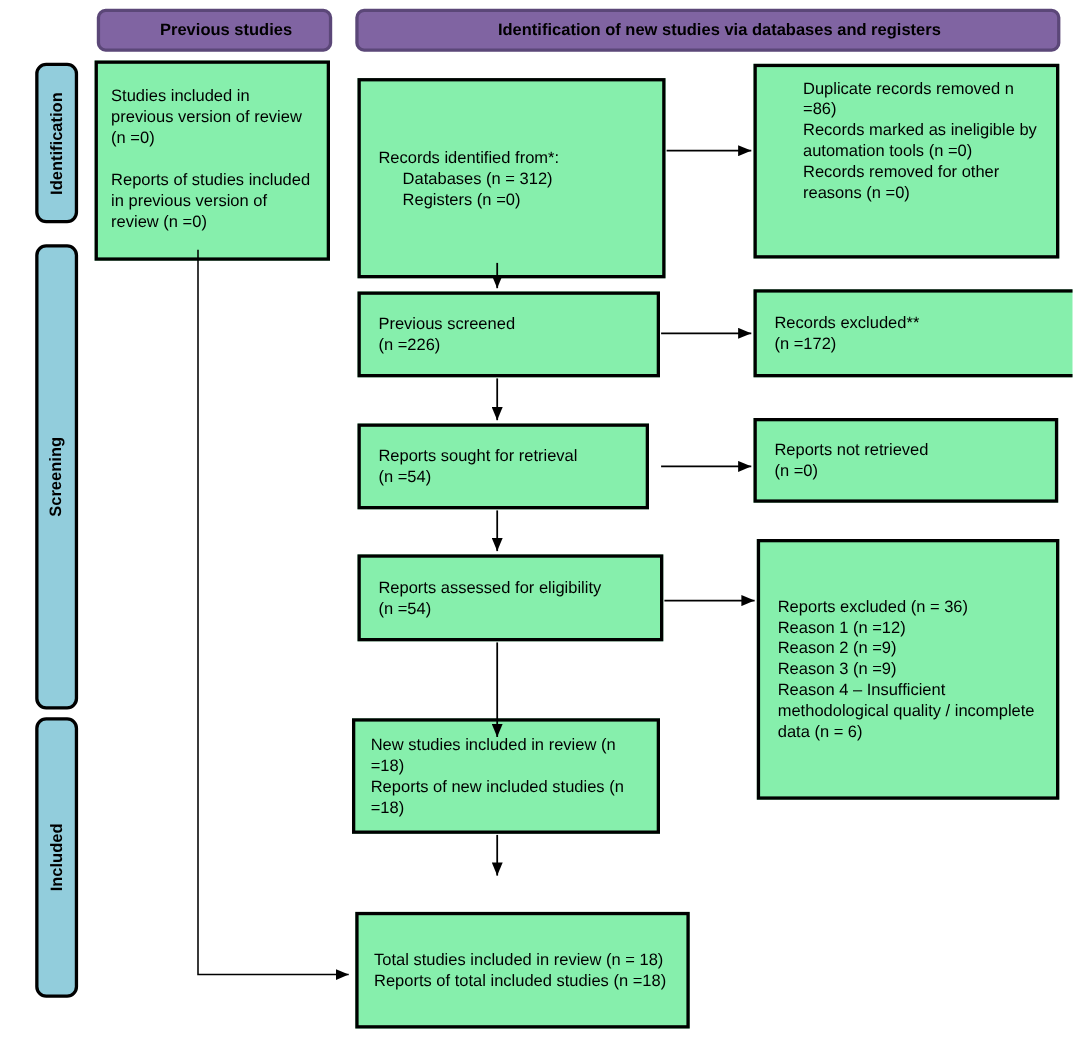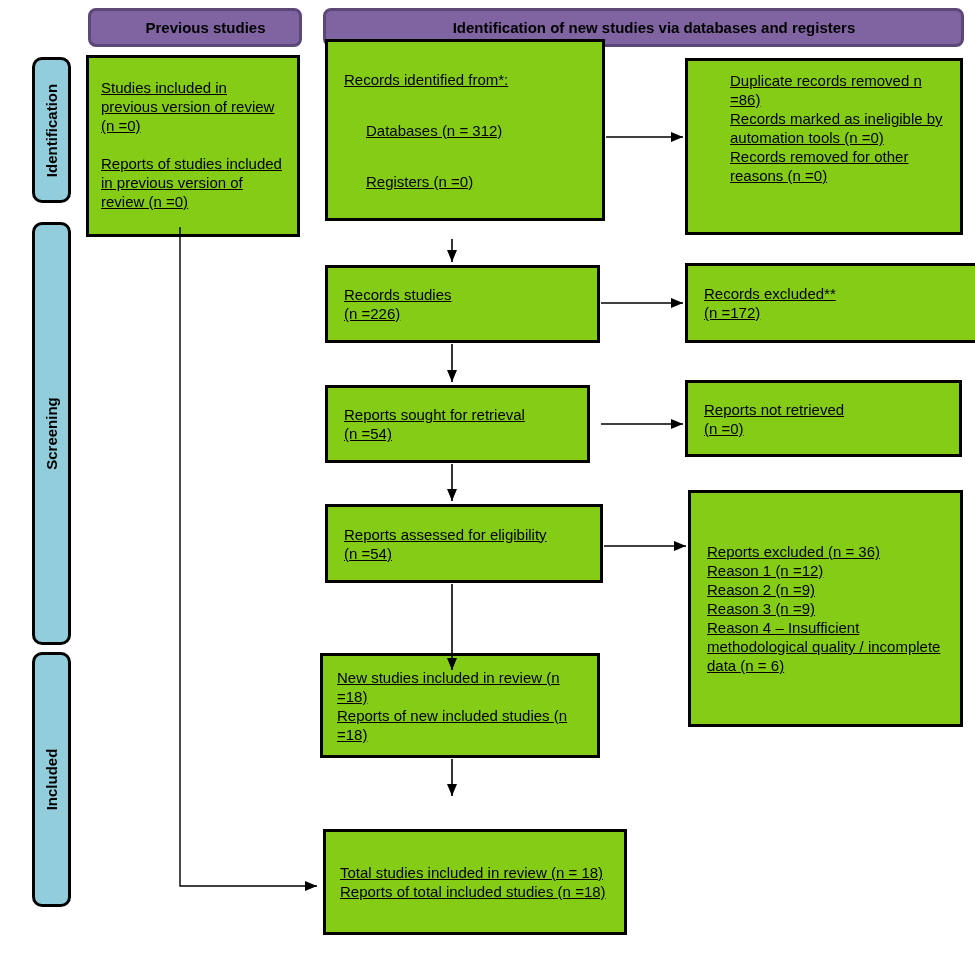--- a/index.html
+++ b/index.html
@@ -38,25 +38,24 @@
     box-sizing:border-box;
   }
   .stage span{
     transform:rotate(-90deg);
     white-space:nowrap;
     font-weight:bold;
     font-size:15px;
   }
   .box{
     position:absolute;
-    background:#84cc16;
+    background:#86efac;
     border:3px solid var(--box-border);
     box-sizing:border-box;
     padding:8px 8px 8px 16px;
-    text-decoration:underline;
   }
   .v-center{display:flex;flex-direction:column;justify-content:center;}
   .indent{padding-left:22px;}
   .indent2{padding-left:30px;}
   .para + .para{margin-top:19px;}
   .it{font-style:italic;}
   svg.connectors{
     position:absolute;left:0;top:0;
     pointer-events:none;
   }
@@ -81,34 +80,34 @@
   </div>
   <div class="stage" style="left:32px;top:652px;width:39px;height:255px;">
     <span>Included</span>
   </div>
 
   <div class="box" style="left:86px;top:55px;width:214px;height:182px;padding:20px 10px 8px 12px;">
     <div class="para">Studies included in previous version of review (n =0)</div>
     <div class="para">Reports of studies included in previous version of review (n =0)</div>
   </div>
 
-  <div class="box v-center" style="left:325px;top:39px;width:280px;height:182px;gap:32px;">
+  <div class="box v-center" style="left:325px;top:71px;width:280px;height:182px;">
     <div>Records identified from*:</div>
     <div class="indent">Databases (n = 312)</div>
     <div class="indent">Registers (n =0)</div>
   </div>
 
   <div class="box" style="left:685px;top:58px;width:278px;height:177px;padding:10px 8px 8px 12px;">
     <div class="indent2">Duplicate records removed n =86)</div>
     <div class="indent2">Records marked as ineligible by automation tools (n =0)</div>
     <div class="indent2">Records removed for other reasons (n =0)</div>
   </div>
 
   <div class="box v-center" style="left:325px;top:265px;width:275px;height:78px;">
-    <div>Records studies</div>
+    <div>Previous screened</div>
     <div>(n =226)</div>
   </div>
   <div class="box v-center" style="left:685px;top:263px;width:327px;height:80px;">
     <div>Records excluded**</div>
     <div>(n =172)</div>
   </div>
 
   <div class="box v-center" style="left:325px;top:385px;width:265px;height:78px;">
     <div>Reports sought for retrieval</div>
     <div>(n =54)</div>

